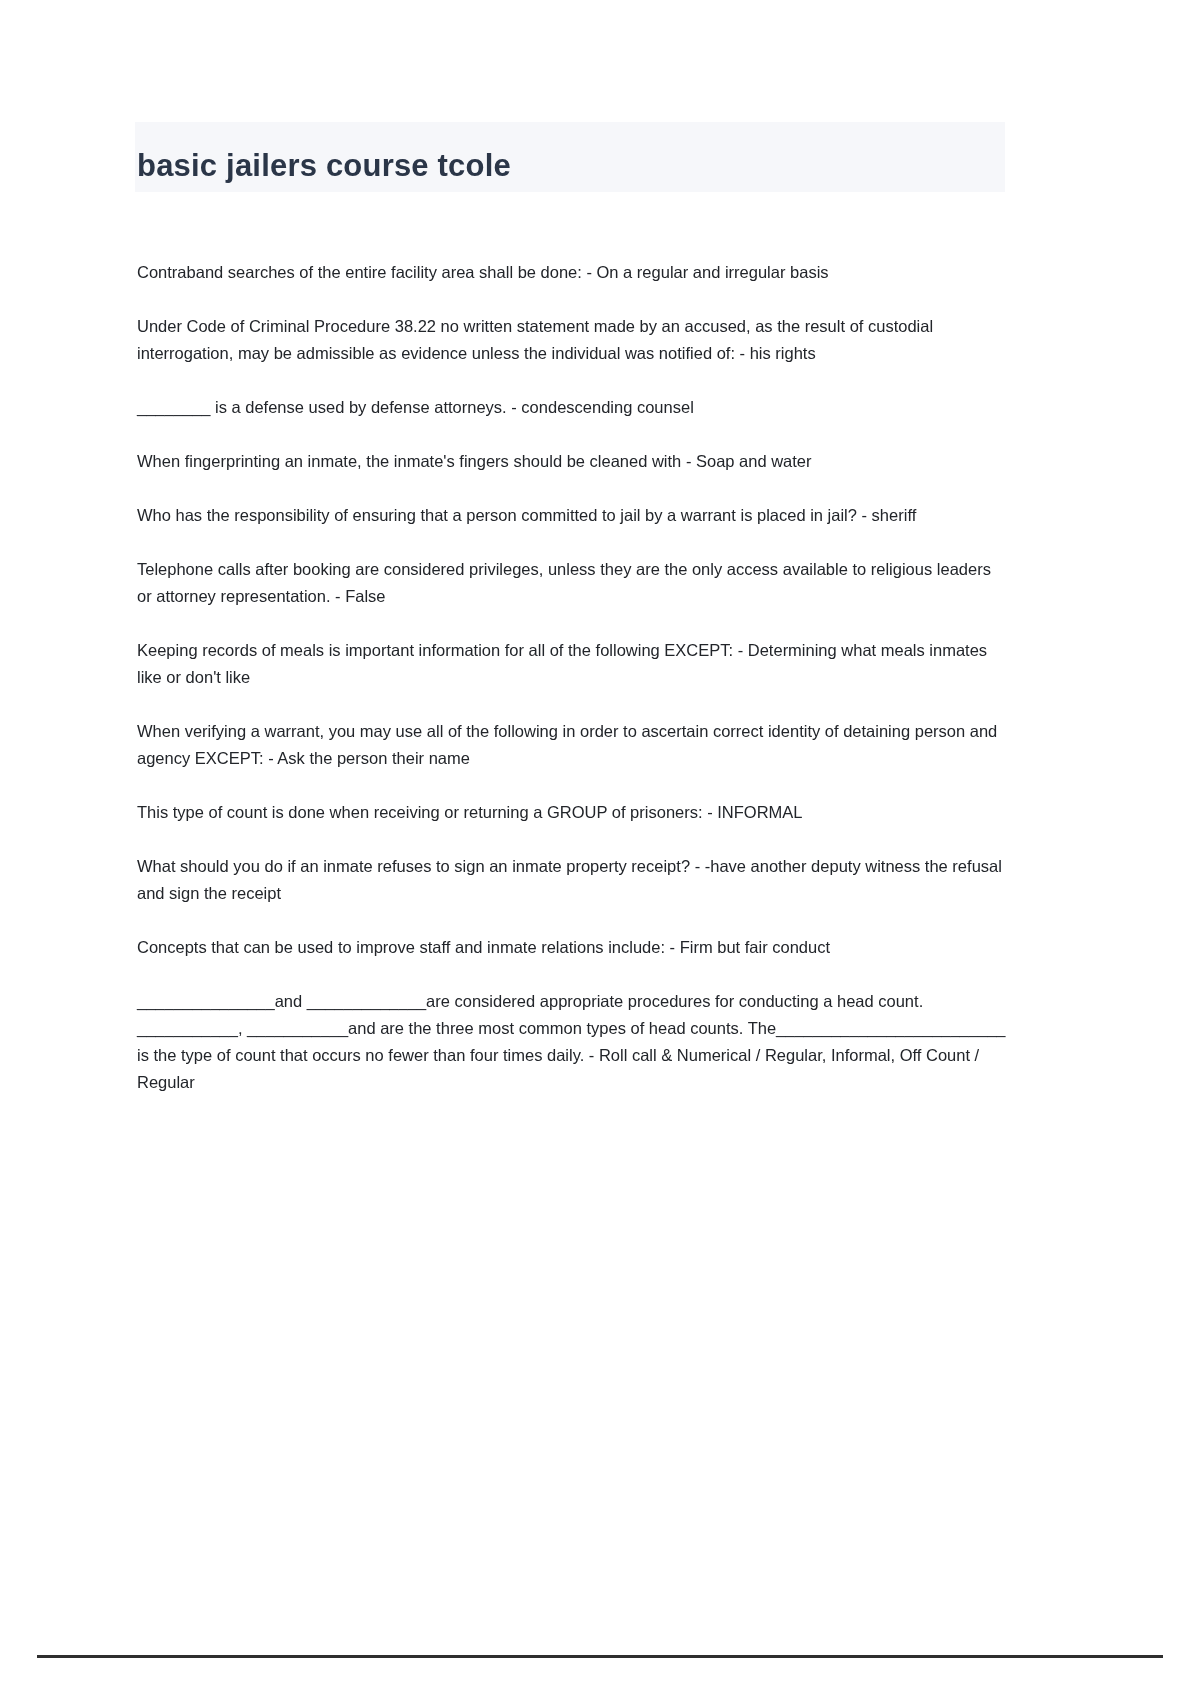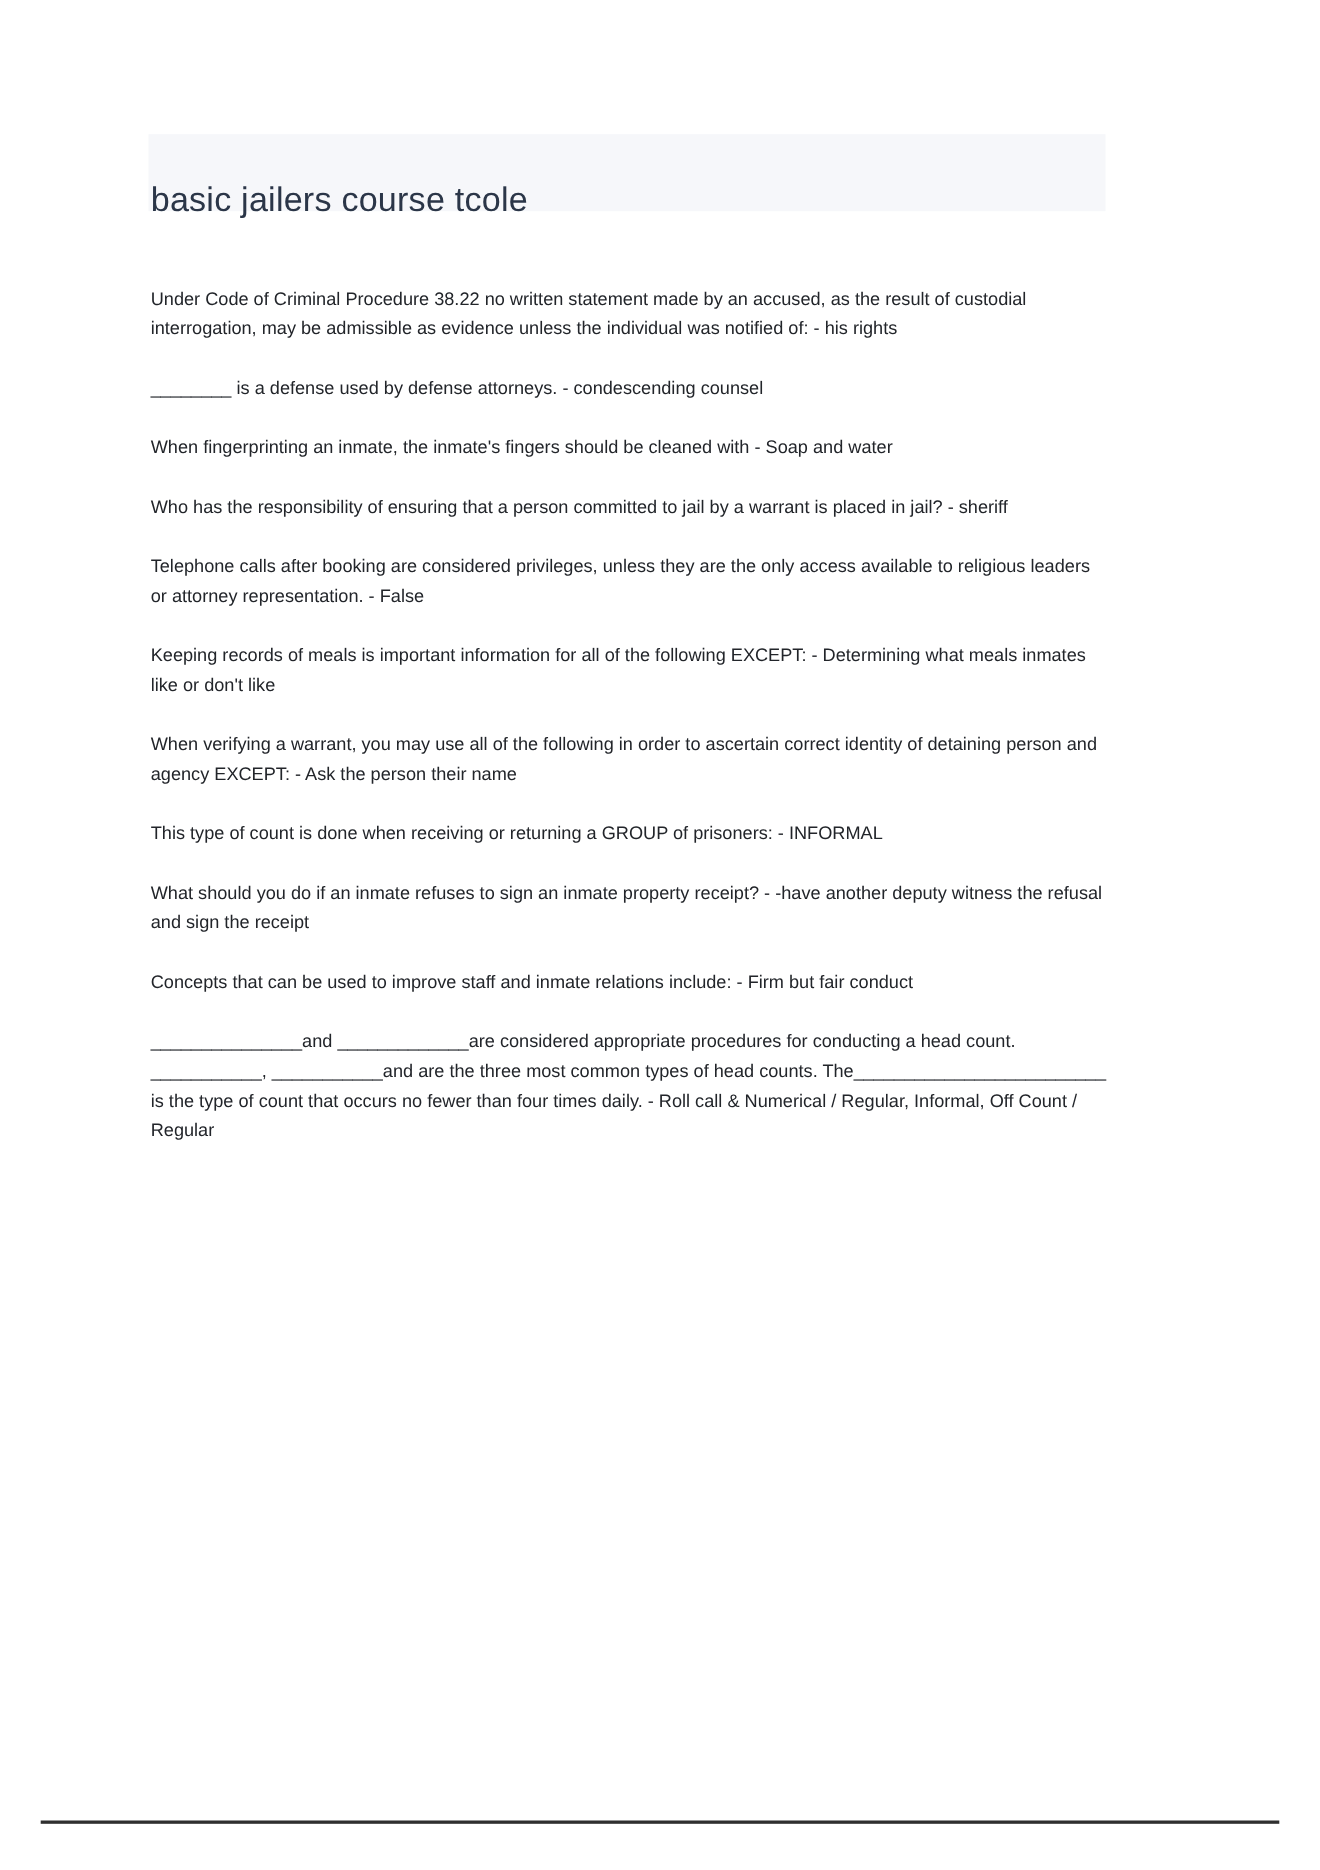--- a/index.html
+++ b/index.html
@@ -27,24 +27,24 @@
     position: absolute;
     left: 135px;
     top: 122px;
     width: 870px;
     height: 70px;
     background: #f6f7fa;
   }
   .doc-title {
     position: absolute;
     left: 137px;
-    top: 139px;
+    top: 123px;
     width: 860px;
     font-size: 31px;
-    font-weight: normal;
+    font-weight: bold;
     color: #2b3648;
     letter-spacing: 0.2px;
     line-height: 44px;
   }
   .content {
     position: absolute;
     left: 137px;
     top: 242px;
     width: 872px;
   }
@@ -70,20 +70,21 @@
 </style>
 </head>
 <body>
 
 <div class="page">
 
   <div class="title-band"></div>
   <h1 class="doc-title">basic jailers course tcole</h1>
 
   <div class="content">
+    <p class="qa-block">Contraband searches of the entire facility area shall be done: - On a regular and irregular basis</p>
     <p class="qa-block">Under Code of Criminal Procedure 38.22 no written statement made by an accused, as the result of custodial interrogation, may be admissible as evidence unless the individual was notified of: - his rights</p>
     <p class="qa-block">________ is a defense used by defense attorneys. - condescending counsel</p>
     <p class="qa-block">When fingerprinting an inmate, the inmate's fingers should be cleaned with - Soap and water</p>
     <p class="qa-block">Who has the responsibility of ensuring that a person committed to jail by a warrant is placed in jail? - sheriff</p>
     <p class="qa-block">Telephone calls after booking are considered privileges, unless they are the only access available to religious leaders or attorney representation. - False</p>
     <p class="qa-block">Keeping records of meals is important information for all of the following EXCEPT: - Determining what meals inmates like or don't like</p>
     <p class="qa-block">When verifying a warrant, you may use all of the following in order to ascertain correct identity of detaining person and agency EXCEPT: - Ask the person their name</p>
     <p class="qa-block">This type of count is done when receiving or returning a GROUP of prisoners: - INFORMAL</p>
     <p class="qa-block">What should you do if an inmate refuses to sign an inmate property receipt? - -have another deputy witness the refusal and sign the receipt</p>
     <p class="qa-block">Concepts that can be used to improve staff and inmate relations include: - Firm but fair conduct</p>

